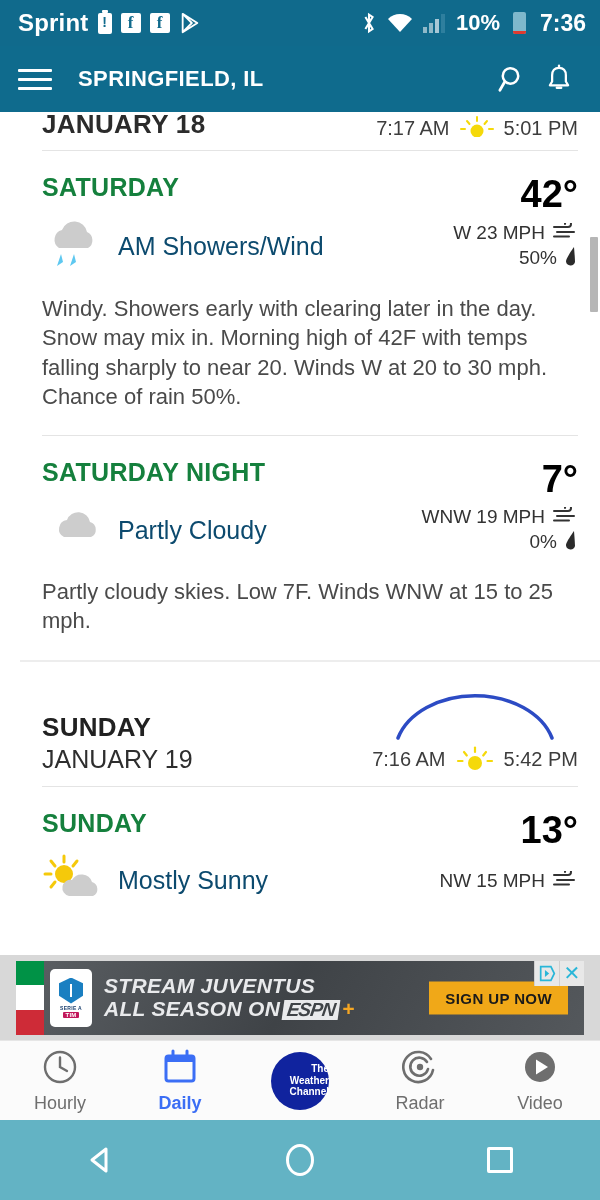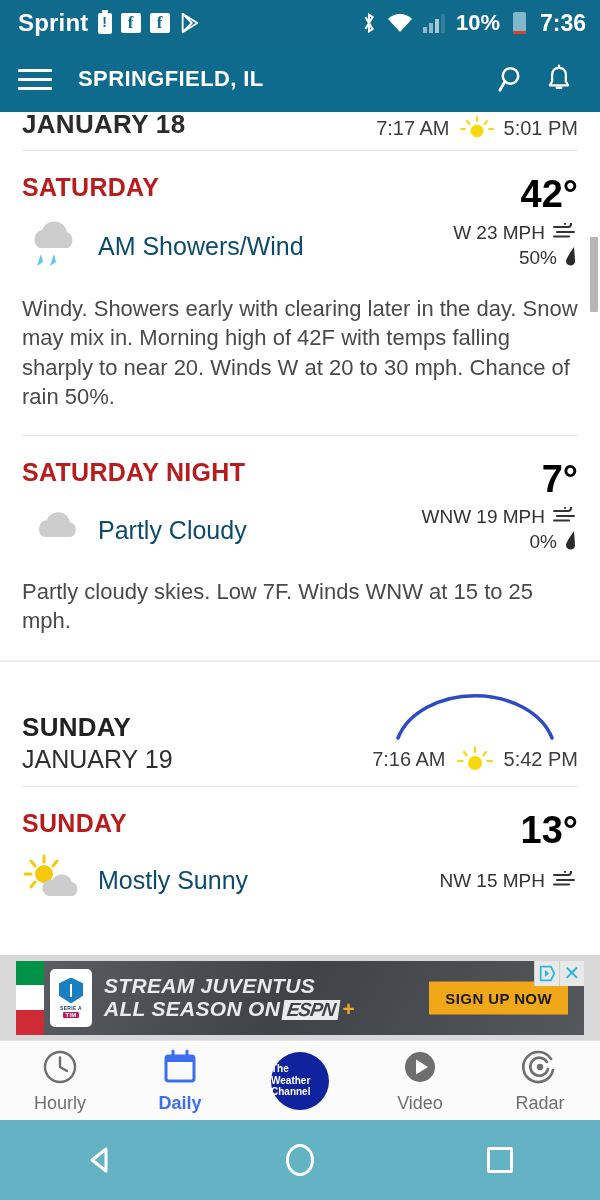--- a/index.html
+++ b/index.html
@@ -68,40 +68,40 @@
   }
   .hamburger { width:34px; display:flex; flex-direction:column; gap:6px; cursor:pointer; }
   .hamburger span { display:block; height:3px; background:#fff; border-radius:1px; }
   .app-title {
     color:#fff; font-size:22px; font-weight:bold;
     letter-spacing:.4px; margin-left:26px; flex:1;
   }
   .appbar-icon { width:46px; display:flex; justify-content:center; cursor:pointer; }
 
   
-  .content { position:relative; background:#fff; height:907px; overflow:hidden; }
+  .content { position:relative; background:#fff; height:907px; overflow:hidden;padding-left:20px; }
 
   .partial-row {
     display:flex; align-items:center; justify-content:space-between;
     padding:0 22px; height:38px; overflow:hidden;
   }
   .partial-date {
     font-size:26px; color:#2b2b2b; font-weight:bold;
     letter-spacing:.3px; margin-top:-14px;
   }
   .sun-times { display:flex; align-items:center; gap:9px; margin-top:-6px; }
   .sun-time { font-size:20px; color:#3d3d3d; }
 
   .divider { height:1px; background:#e4e4e4; margin:0 22px; }
   .divider-full { height:2px; background:#ededed; }
 
   .forecast-block { padding:22px 22px 0 22px; }
   .fc-top { display:flex; justify-content:space-between; align-items:flex-start; }
   .fc-dayname {
-    font-size:25px; font-weight:bold; color:#b91c1c; letter-spacing:.3px;
+    font-size:25px; font-weight:bold; color:#15803d; letter-spacing:.3px;
   }
   .fc-temp { font-size:38px; font-weight:bold; color:#000000; }
   .fc-mid { display:flex; justify-content:space-between; align-items:center; margin-top:2px; }
   .fc-cond { display:flex; align-items:center; gap:14px; }
   .fc-cond-label { font-size:25px; color:#0c4a6e; }
   .fc-metrics { display:flex; flex-direction:column; align-items:flex-end; gap:2px; }
   .metric { display:flex; align-items:center; gap:7px; font-size:19px; color:#333; }
 
   .fc-desc {
     font-size:22px; color:#4a4a4a; line-height:1.33;
@@ -191,21 +191,21 @@
     display:flex; align-items:center;
   }
   .nav-item {
     flex:1; display:flex; flex-direction:column;
     align-items:center; justify-content:center; gap:3px; cursor:pointer;
   }
   .nav-label { font-size:18px; color:#6e6e6e; }
   .nav-label.active { color:#3b6ef5; font-weight:bold; }
   .tw-logo {
     width:58px; height:58px; border-radius:50%; background:#10239e;
-    display:flex; flex-direction:column; align-items:flex-start;
+    display:flex; flex-direction:column; align-items:flex-end;
     justify-content:center; color:#fff; font-size:10px;
     font-weight:bold; line-height:1.15;
   }
 
   
   .android-nav {
     position:absolute; left:0; top:1120px; width:600px; height:80px;
     background:#63b3c4; display:flex; align-items:center;
     justify-content:space-around;
   }
@@ -521,35 +521,35 @@
   <div class="nav-item">
     <span class="tw-logo">
       <span>The</span>
       <span>Weather</span>
       <span>Channel</span>
     </span>
   </div>
   <div class="nav-item">
     <span>
       <svg width="38" height="38" viewBox="0 0 38 38">
-          <circle cx="19" cy="19" r="15" fill="#6e6e6e"></circle>
-          <path d="M15 11.5 L27 19 L15 26.5 Z" fill="#ffffff"></path>
-        </svg>
-    </span>
-    <span class="nav-label">Video</span>
-  </div>
-  <div class="nav-item">
-    <span>
-      <svg width="38" height="38" viewBox="0 0 38 38">
         <path d="M30 11 A15 15 0 1 0 32 22" fill="none" stroke="#6e6e6e" stroke-width="2.6" stroke-linecap="round"></path>
         <path d="M26 14 A9 9 0 1 0 27 21" fill="none" stroke="#6e6e6e" stroke-width="2.6" stroke-linecap="round"></path>
         <circle cx="19" cy="19" r="3.2" fill="#6e6e6e"></circle>
       </svg>
     </span>
     <span class="nav-label">Radar</span>
+  </div>
+  <div class="nav-item">
+    <span>
+      <svg width="38" height="38" viewBox="0 0 38 38">
+          <circle cx="19" cy="19" r="15" fill="#6e6e6e"></circle>
+          <path d="M15 11.5 L27 19 L15 26.5 Z" fill="#ffffff"></path>
+        </svg>
+    </span>
+    <span class="nav-label">Video</span>
   </div>
 </div>
 
 <div class="android-nav">
   <div class="and-btn">
     <svg width="34" height="34" viewBox="0 0 34 34">
         <path d="M23 6 L9 17 L23 28 Z" fill="none" stroke="#fff" stroke-width="3" stroke-linejoin="round"></path>
       </svg>
   </div>
   <div class="and-btn">

